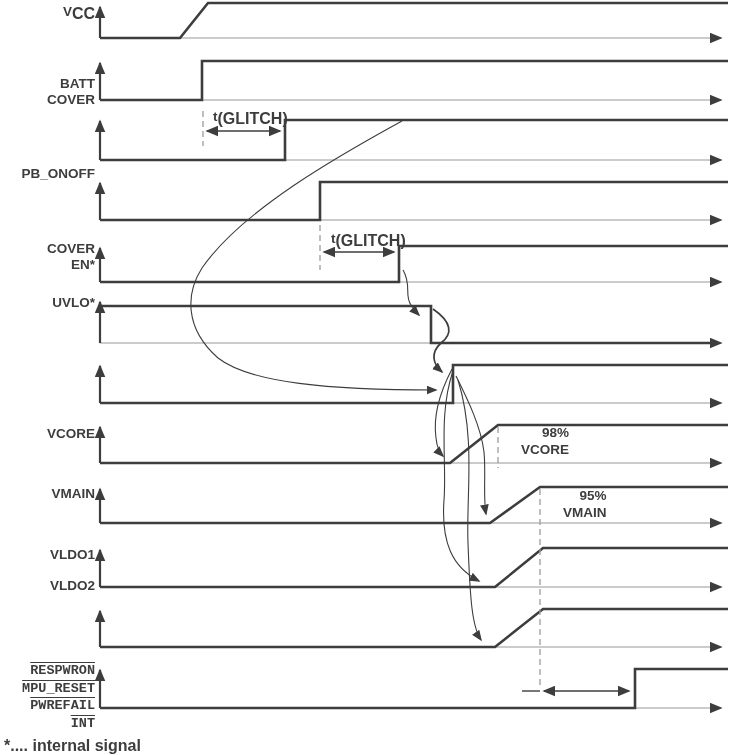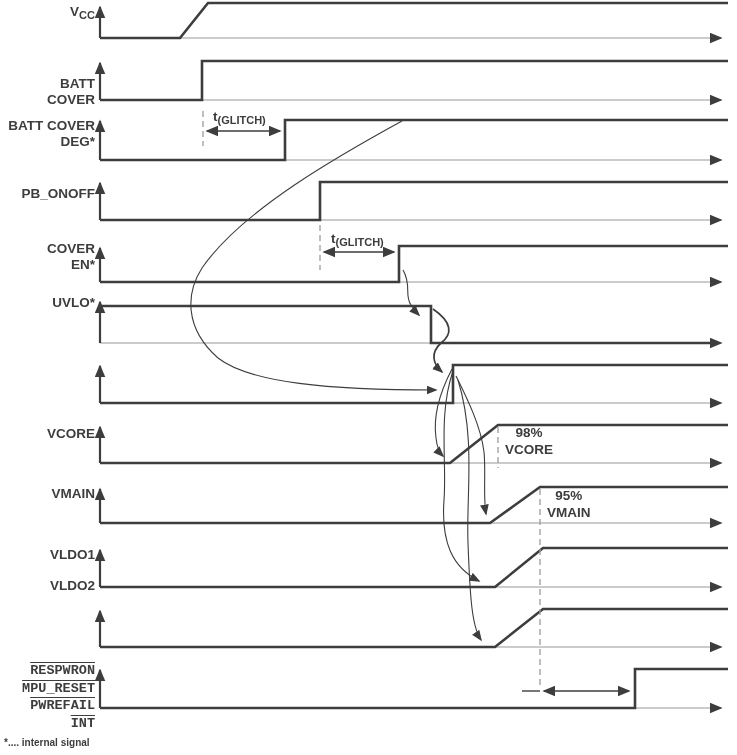--- a/index.html
+++ b/index.html
@@ -14,24 +14,24 @@
     font-family:"Liberation Sans",sans-serif;color:var(--text);
   }
   #stage svg{position:absolute;left:0;top:0;}
   .lbl{
     position:absolute;font-size:13.5px;font-weight:bold;line-height:16px;
     color:var(--text);white-space:nowrap;
   }
   .sig{right:642px;text-align:right;}
   .ov{text-decoration:overline;font-family:Liberation Mono, monospace;}
   .grp{line-height:17.5px;}
-  sub{font-size:11px;vertical-align:-3px;letter-spacing:0;}
+  sub{font-size:16px;vertical-align:-3px;letter-spacing:0;}
   .tsym{font-size:13.5px;font-weight:bold;}
-  .thresh{line-height:16.5px;text-align:center;}
-  .note{position:absolute;font-size:10px;font-weight:bold;}
+  .thresh{line-height:16.5px;text-align:right;margin-left:16px;}
+  .note{position:absolute;font-size:16px;font-weight:bold;}
 </style>
 </head>
 <body>
 
 <div id="stage">
 
 <svg width="737" height="755" viewBox="0 0 737 755">
   <defs>
     <marker id="arrE" viewBox="0 0 12 10" refX="10.5" refY="5" markerWidth="13" markerHeight="11" orient="auto" markerUnits="userSpaceOnUse">
       <path d="M0,0 L12,5 L0,10 z" fill="var(--signal-line)"></path>
@@ -114,26 +114,22 @@
   </g>
 </svg>
 
 <div class="lbl sig" style="top:4px"><span>V</span><sub>CC</sub></div>
 
 <div class="lbl sig" style="top:76px">
   <div>BATT</div>
   <div>COVER</div>
 </div>
 
-<div class="lbl sig" style="top:118px">
-  <div>BATT COVER</div>
-  <div>DEG*</div>
-</div>
 
-<div class="lbl sig" style="top:186px">
+<div class="lbl sig" style="top:166px">
   <div>PB_ONOFF</div>
 </div>
 
 <div class="lbl sig" style="top:241px">
   <div>COVER</div>
   <div>EN*</div>
 </div>
 
 <div class="lbl sig" style="top:295px">
   <div>UVLO*</div>

